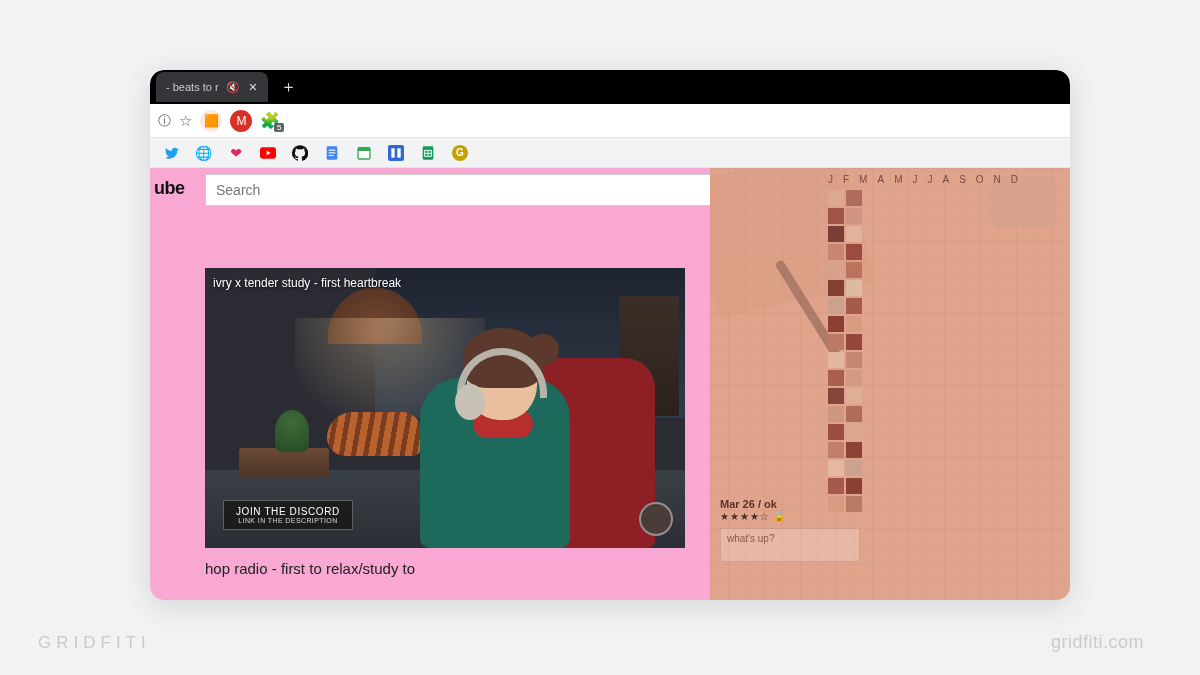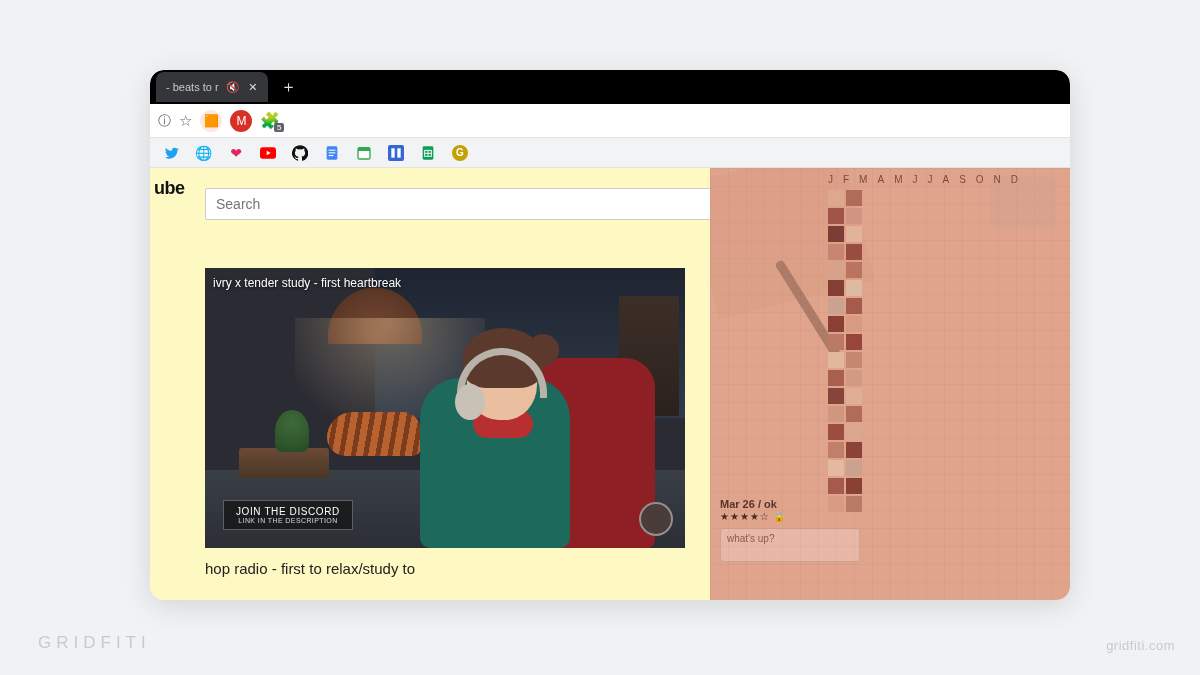--- a/index.html
+++ b/index.html
@@ -96,27 +96,27 @@
     gap:16px;
     padding:0 14px;
   }
   .bm { width:16px;height:16px;display:flex;align-items:center;justify-content:center;font-size:14px;}
   .bm svg{width:16px;height:16px;}
 
   
   .content {
     position: relative;
     height: calc(100% - 34px - 34px - 30px);
-    background:#fef9c3;
+    background:#f9a8d4;
     display:flex;
   }
   .yt-left { width: 55px; }
   .yt-main { flex:1; padding: 6px 8px 0 0; position:relative;}
   .yt-logo { font-weight:700; font-size:18px; letter-spacing:-0.5px; padding:10px 0 0 4px; color:#111;}
-  .yt-topbar { display:flex; align-items:flex-end; gap:27px; height:46px;}
+  .yt-topbar { display:flex; align-items:flex-start; gap:27px; height:46px;}
   .search {
     flex:1;
     height:32px;
     border:1px solid #ccc;
     border-radius:2px;
     padding:0 10px;
     font-size:14px;
     color:#757575;
     display:flex;align-items:center;
     background:#fff;
@@ -239,22 +239,22 @@
     font-size:10px;
   }
   .lock{font-size:10px;}
 
   
   .wm-left{
     position:absolute; left:38px; bottom:22px;
     color:#c8cacd; font-size:17px; letter-spacing:5px; font-weight:400;
   }
   .wm-right{
-    position:absolute; right:25px; bottom:22px;
-    color:#c8cacd; font-size:13px; letter-spacing:0.5px;margin-left:23px;
+    position:absolute; right:56px; bottom:22px;
+    color:#c8cacd; font-size:18px; letter-spacing:0.5px;margin-left:23px;
   }
 </style>
 </head>
 <body>
 
 <div class="window">
 
   <div class="tabstrip">
     <div class="tab">
       <span class="tab-title">- beats to r</span>

